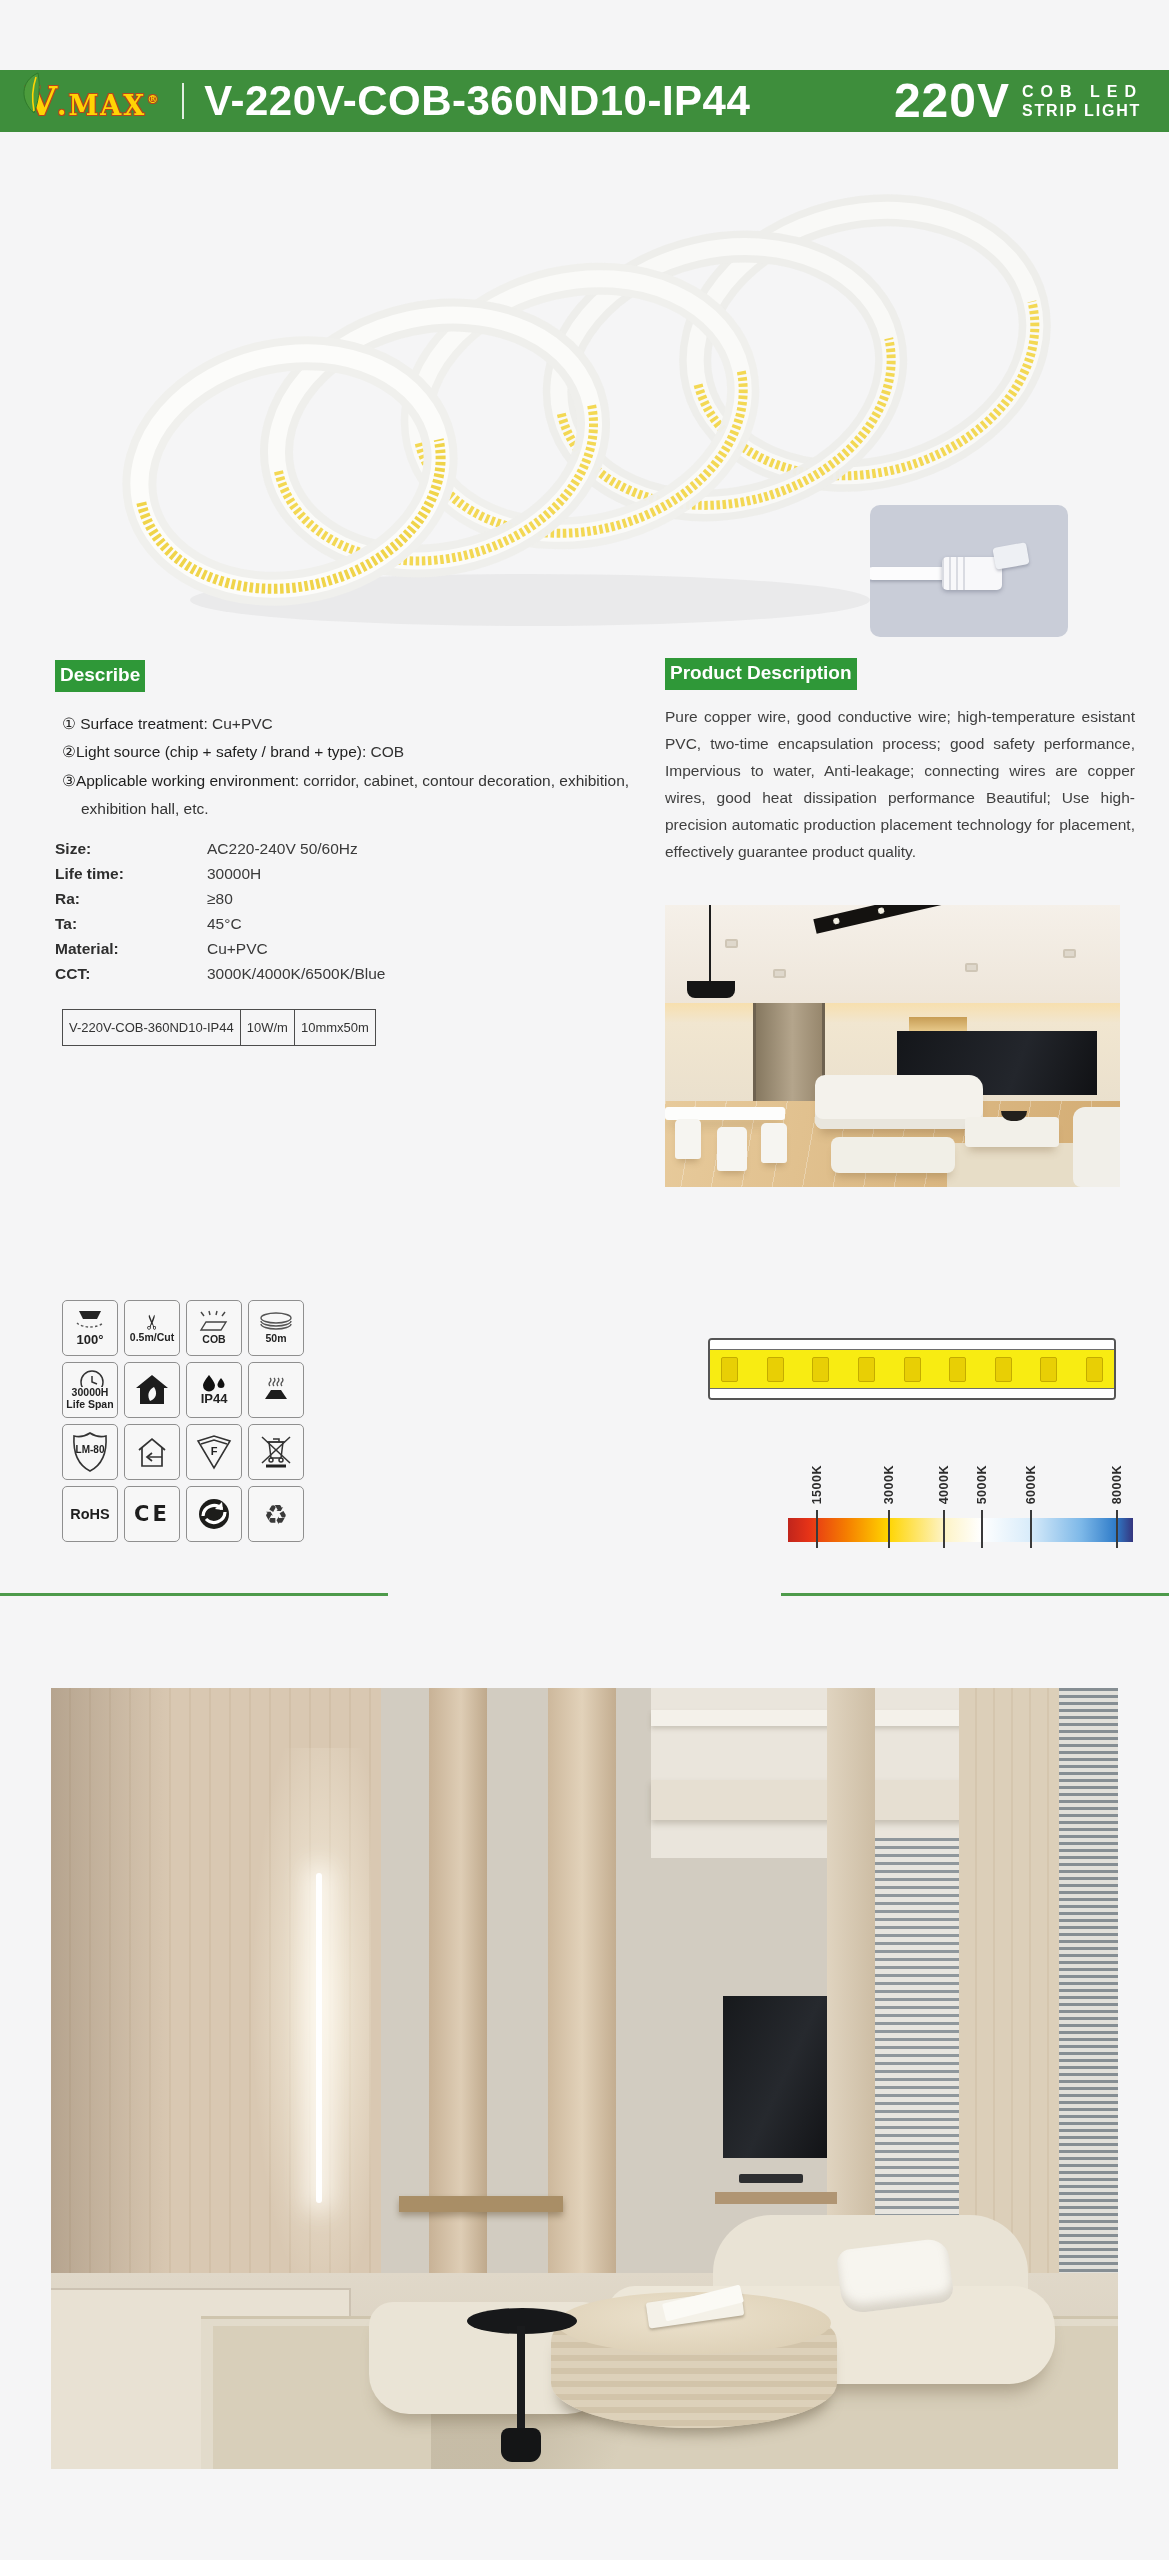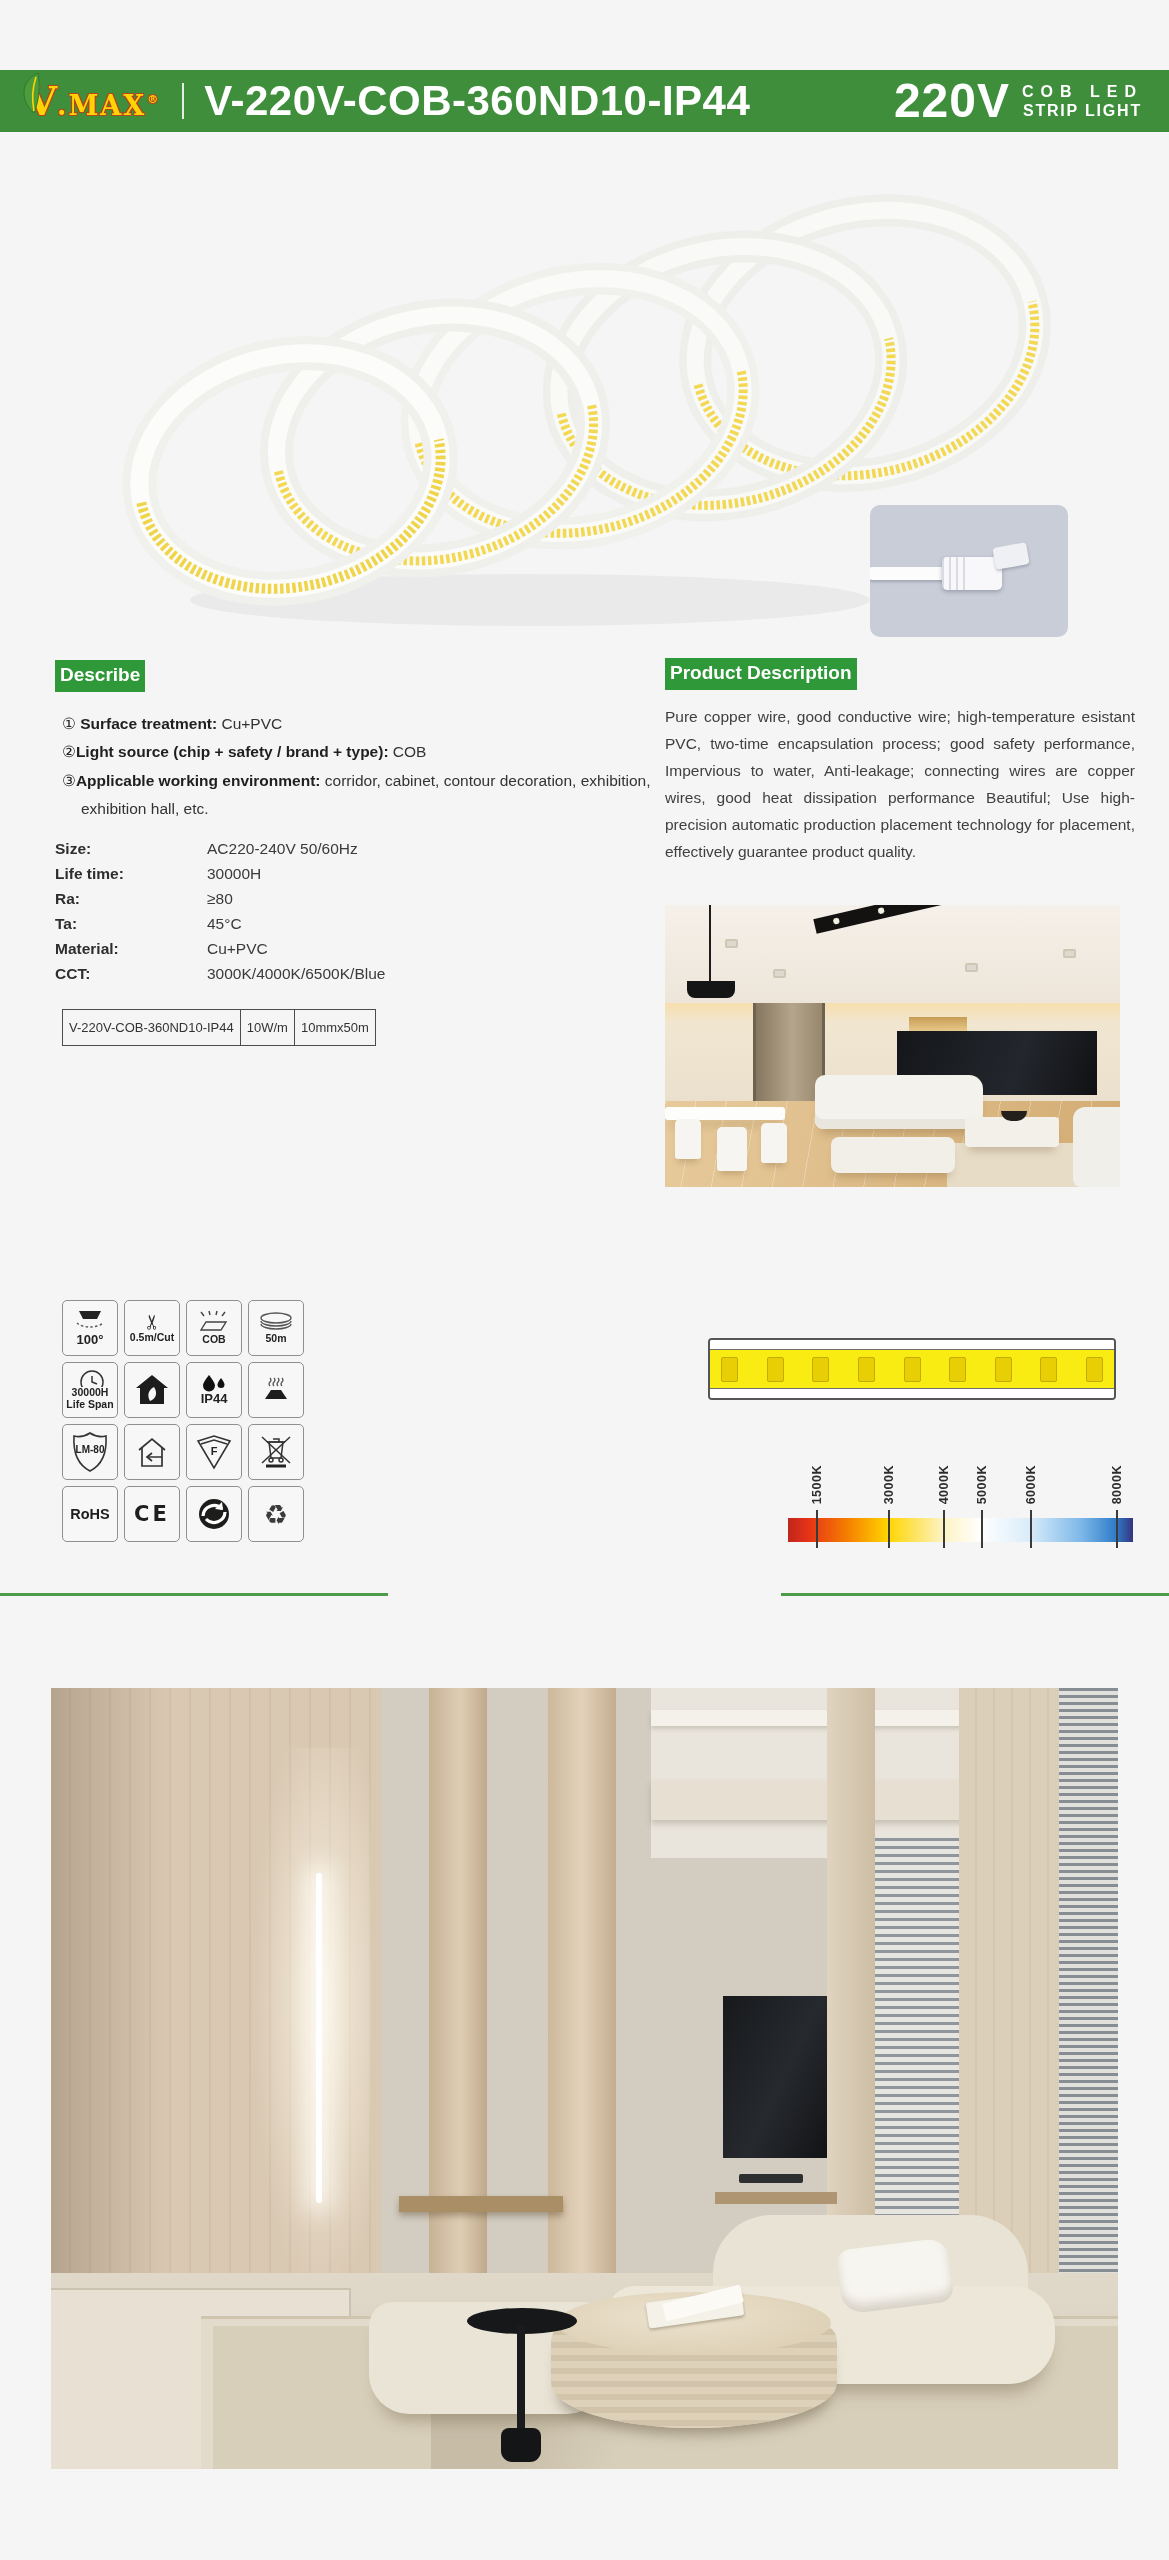--- a/index.html
+++ b/index.html
@@ -14,21 +14,21 @@
        display:flex;align-items:center;padding:0 26px 0 26px;}
   .logo{position:relative;display:flex;align-items:baseline;white-space:nowrap;
         font-family:"DejaVu Serif",serif;font-weight:bold;color:#ffd404;
         text-shadow:1px 1px 0 #b5451d,-1px 1px 0 #b5451d,1px -1px 0 #b5451d,-1px -1px 0 #b5451d;}
   .logo .leaf{position:absolute;left:-8px;top:-10px;}
   .logo .lv{font-size:40px;line-height:1;}
   .logo .lm{font-size:27px;letter-spacing:2px;line-height:1;}
   .logo .lreg{font-size:11px;color:#ffd404;margin-left:1px;transform:translateY(-12px);display:inline-block;}
   .hsep{width:2px;height:36px;background:rgba(255,255,255,.85);margin:0 20px 0 24px;}
   .htitle{color:#fff;font-weight:bold;font-size:42px;letter-spacing:.5px;white-space:nowrap;}
-  .hright{margin-left:auto;display:flex;align-items:center;gap:12px;color:#fff;text-align:center;}
+  .hright{margin-left:auto;display:flex;align-items:center;gap:12px;color:#fff;}
   .hvolt{font-size:48px;font-weight:bold;letter-spacing:1px;line-height:1;}
   .htag{display:flex;flex-direction:column;justify-content:center;font-weight:bold;}
   .htag .t1{font-size:16px;letter-spacing:7px;line-height:1.2;}
   .htag .t2{font-size:16px;letter-spacing:1.8px;line-height:1.2;}
   
   .hero{position:absolute;left:100px;top:138px;width:960px;height:515px;}
   .inset{position:absolute;left:870px;top:505px;width:198px;height:132px;background:#c9cdd8;
          border-radius:10px;overflow:hidden;}
   .inset .cable{position:absolute;left:-4px;top:62px;width:84px;height:13px;background:#fcfcfd;border-radius:7px;box-shadow:0 2px 3px rgba(90,95,115,.35);}
   .inset .plug{position:absolute;left:72px;top:52px;width:60px;height:33px;background:#f8f8fa;border-radius:5px;
@@ -38,21 +38,21 @@
   .inset .clipp{position:absolute;left:124px;top:40px;width:34px;height:22px;background:#eef0f4;border-radius:4px;
                 transform:rotate(-10deg);box-shadow:0 2px 3px rgba(90,95,115,.35);}
   
   .badge{display:inline-block;background:#2f9838;color:#fff;font-weight:bold;font-size:19px;
          padding:5px 5px 6px;line-height:1.1;}
   .colL{position:absolute;left:55px;top:660px;width:596px;}
   .colR{position:absolute;left:665px;top:658px;width:470px;}
   .ditems{margin-top:18px;font-size:15.5px;color:#333;}
   .ditem{padding-left:26px;text-indent:-19px;line-height:1.78;margin-bottom:1px;}
   .ditem .num{font-weight:normal;color:#222;}
-  .ditem .lbl{font-weight:bold;color:#1f1f1f;}
+  .ditem .lbl{font-weight:normal;color:#1f1f1f;}
   .specs{margin-top:18px;display:grid;grid-template-columns:152px auto;row-gap:7px;font-size:15.5px;}
   .specs .sl{font-weight:bold;color:#2e2e2e;}
   .specs .sv{color:#3a3a3a;}
   table.mtab{border-collapse:collapse;margin:26px 0 0 7px;}
   table.mtab th,table.mtab td{border:1.6px solid #4c4c4c;text-align:center;vertical-align:middle;}
   table.mtab th{font-size:15px;color:#222;height:30px;padding:0 8px;}
   table.mtab td{font-size:13px;color:#333;height:36px;padding:0 6px;}
   .c1{width:196px;} .c2{width:104px;} .c3{width:118px;}
   .pdesc{margin-top:14px;font-size:15.5px;line-height:1.74;color:#3f3f3f;text-align:justify;}
   

